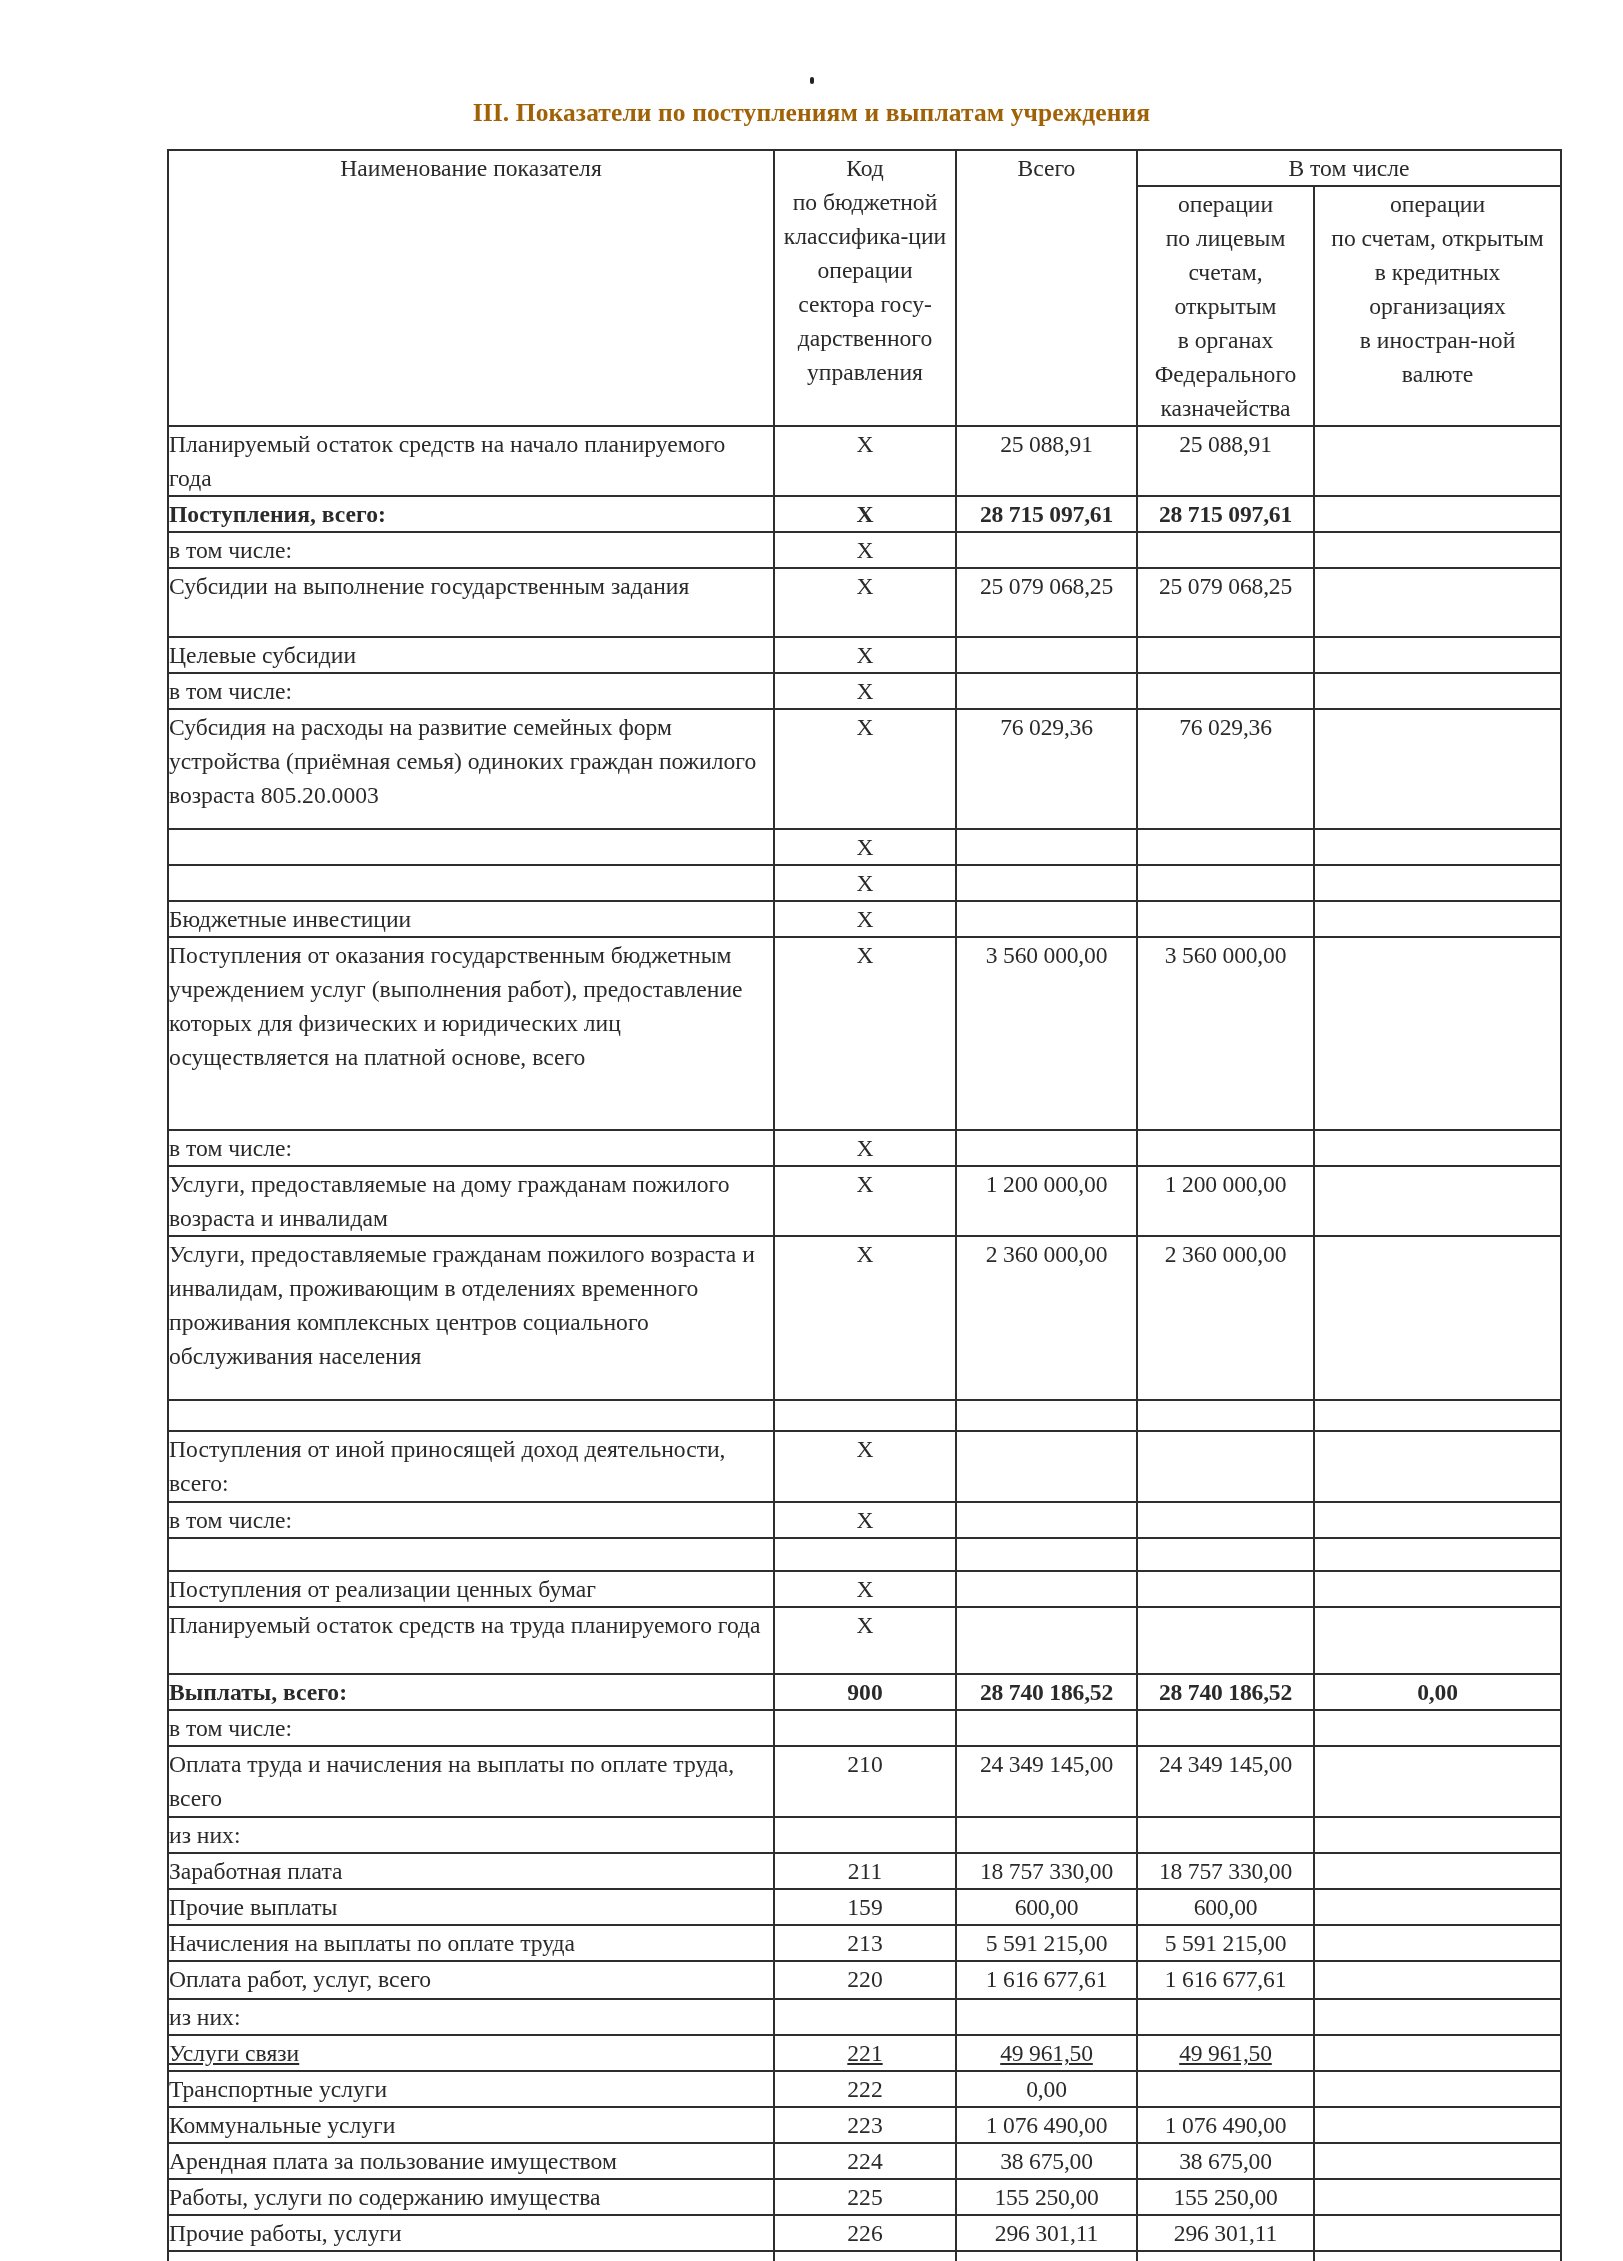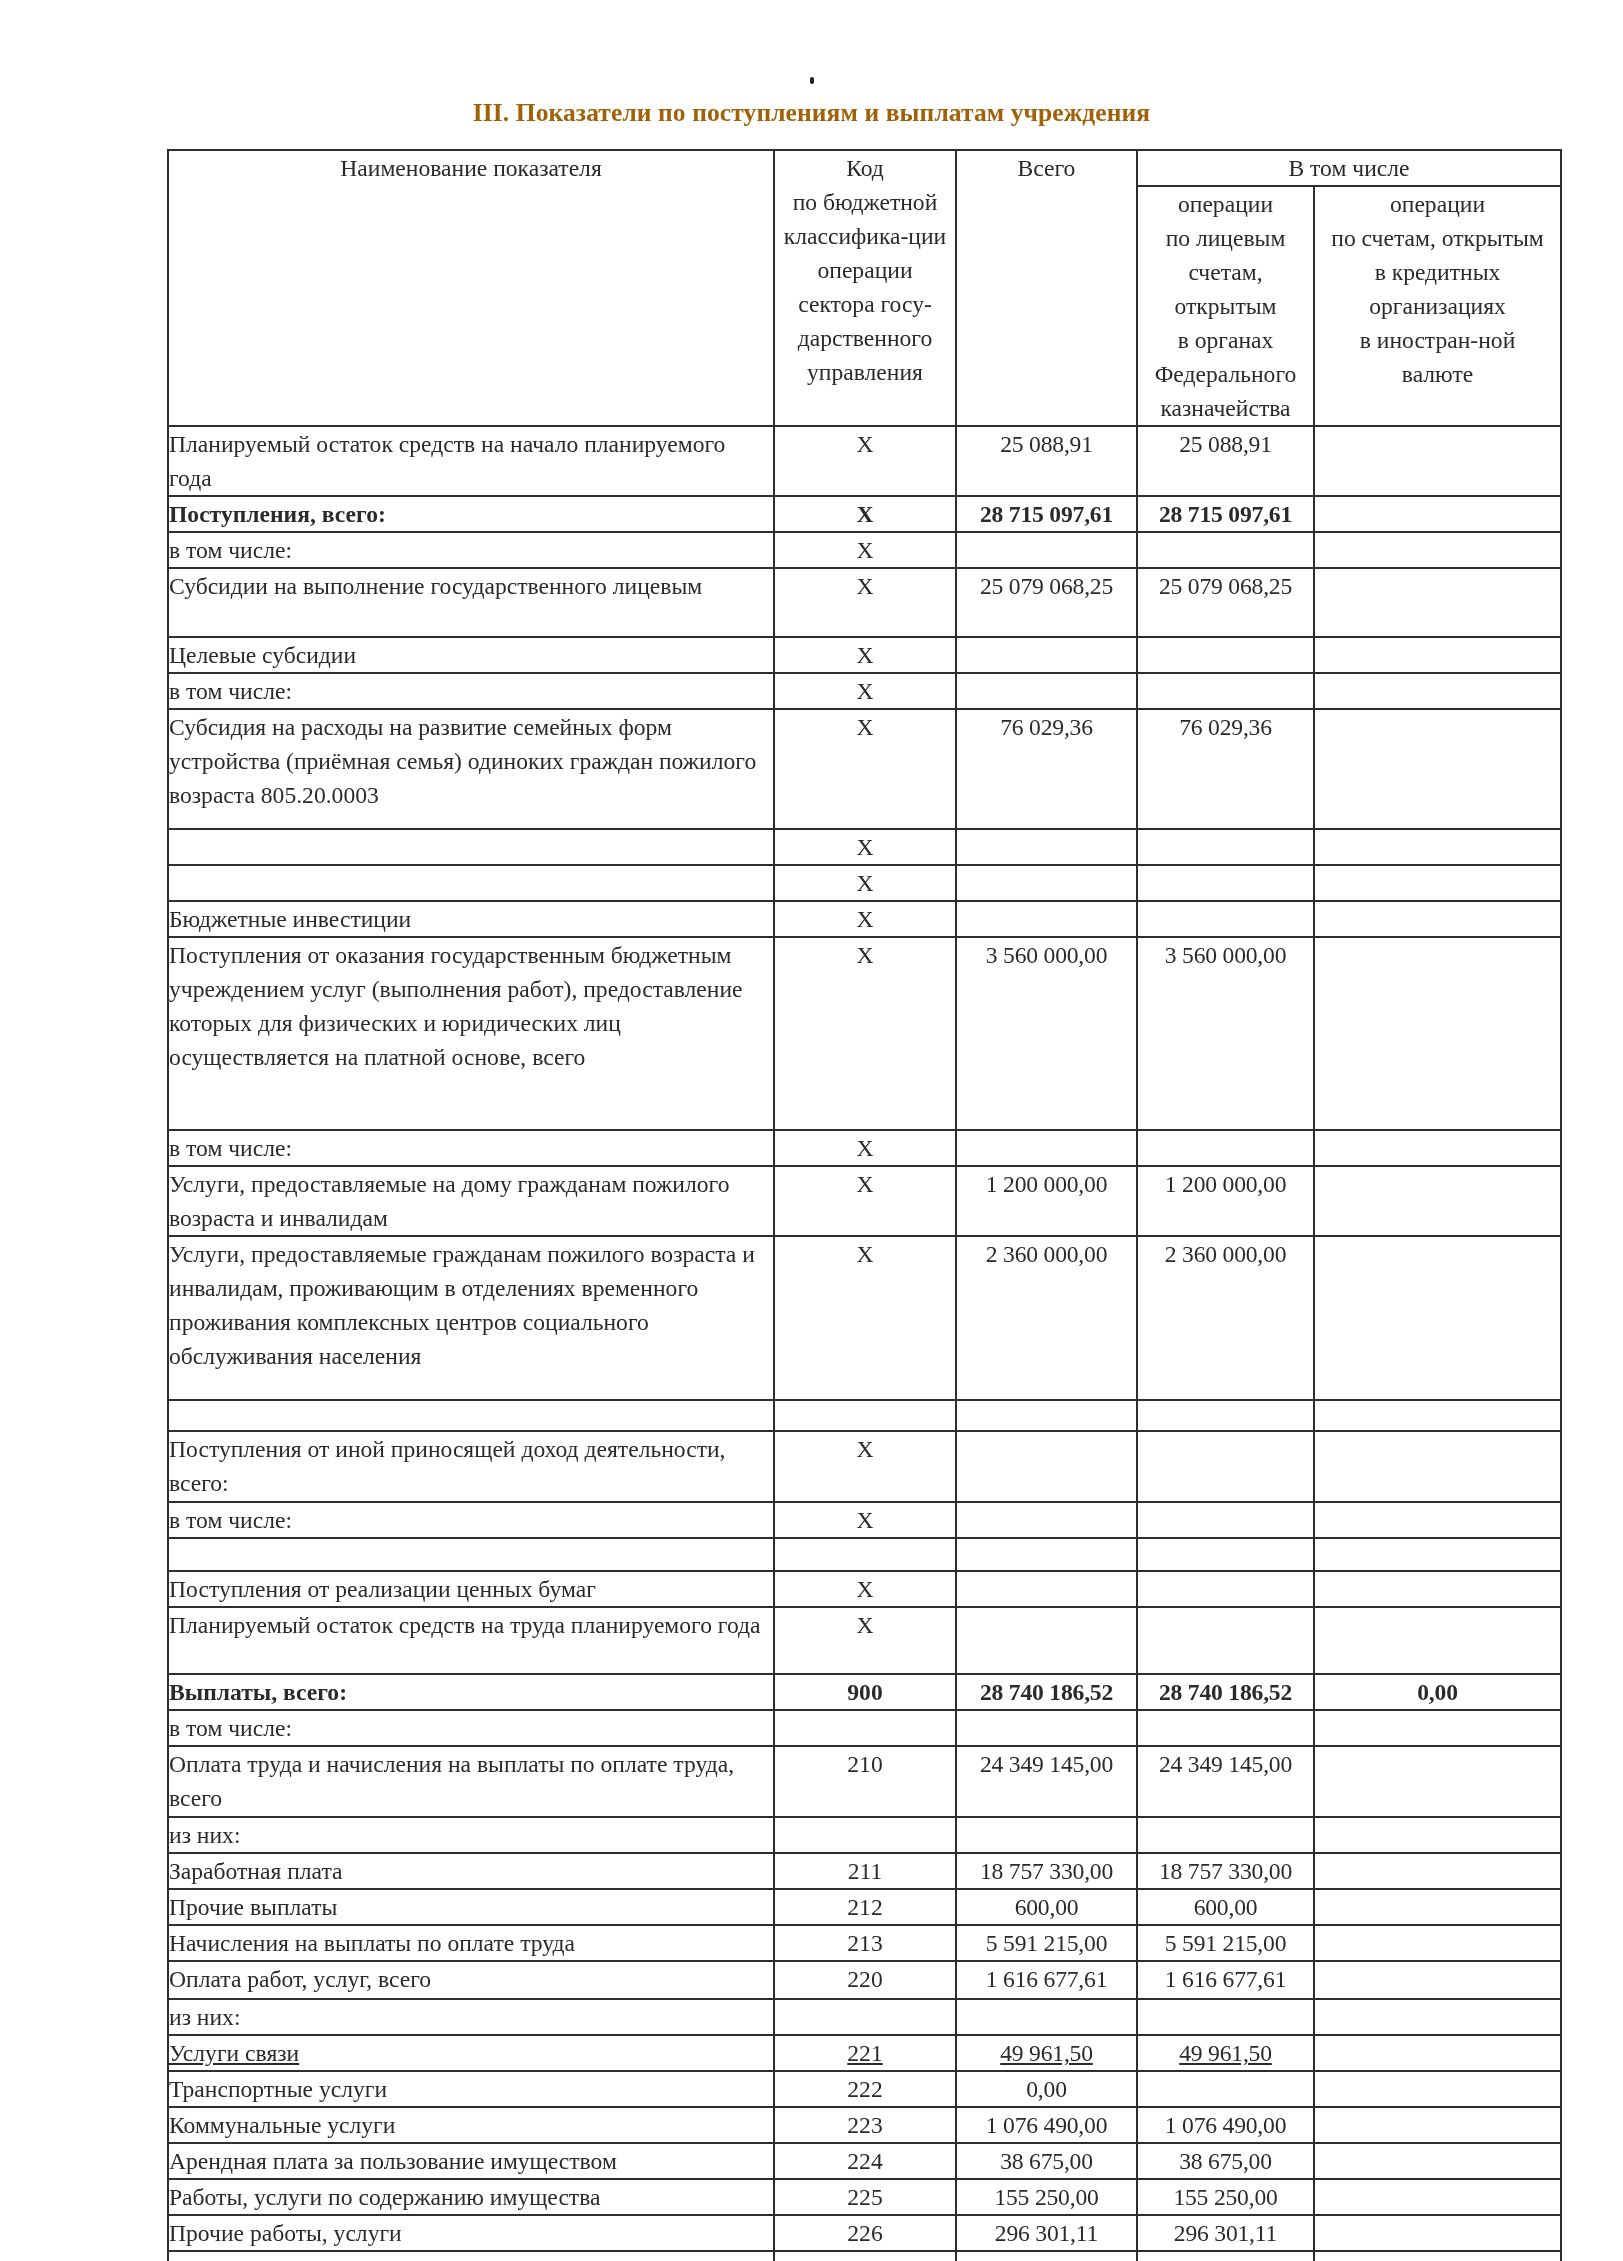--- a/index.html
+++ b/index.html
@@ -77,21 +77,21 @@
         <td class="num"></td>
       </tr>
       <tr style="height: 31px;">
         <td class="name">в том числе:</td>
         <td class="code">X</td>
         <td class="num"></td>
         <td class="num"></td>
         <td class="num"></td>
       </tr>
       <tr style="height: 69px;">
-        <td class="name">Субсидии на выполнение государственного лицевым</td>
+        <td class="name">Субсидии на выполнение государственным задания</td>
         <td class="code">X</td>
         <td class="num">25 079 068,25</td>
         <td class="num">25 079 068,25</td>
         <td class="num"></td>
       </tr>
       <tr style="height: 31px;">
         <td class="name">Целевые субсидии</td>
         <td class="code">X</td>
         <td class="num"></td>
         <td class="num"></td>
@@ -232,21 +232,21 @@
       </tr>
       <tr style="height: 29.4px;">
         <td class="name">Заработная плата</td>
         <td class="code">211</td>
         <td class="num">18 757 330,00</td>
         <td class="num">18 757 330,00</td>
         <td class="num"></td>
       </tr>
       <tr style="height: 29.4px;">
         <td class="name">Прочие выплаты</td>
-        <td class="code">212</td>
+        <td class="code">159</td>
         <td class="num">600,00</td>
         <td class="num">600,00</td>
         <td class="num"></td>
       </tr>
       <tr style="height: 29.4px;">
         <td class="name">Начисления на выплаты по оплате труда</td>
         <td class="code">213</td>
         <td class="num">5 591 215,00</td>
         <td class="num">5 591 215,00</td>
         <td class="num"></td>

